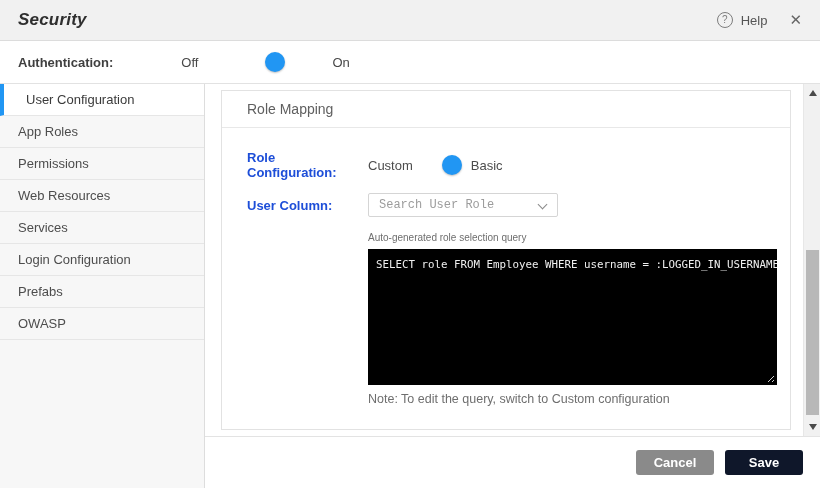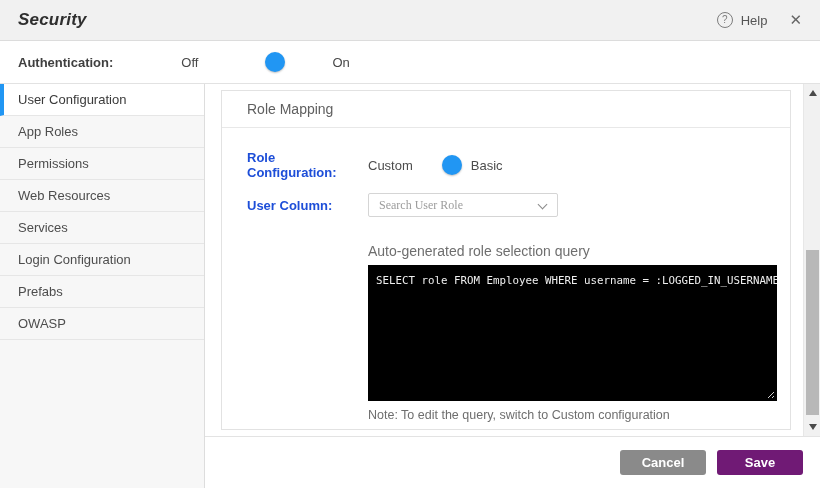--- a/index.html
+++ b/index.html
@@ -45,21 +45,21 @@
   
   .body { display: flex; height: 404px; }
 
   .sidebar { width: 205px; background: #f7f7f7; border-right: 1px solid #dddddd; flex-shrink: 0; }
   .side-item {
     height: 32px; line-height: 31px; padding-left: 18px;
     font-size: 13px; color: #4d4d4d; border-bottom: 1px solid #e6e6e6;
     background: #f7f7f7; cursor: pointer;
   }
   .side-item.selected {
-    background: #fff; color: #3a3a3a; border-left: 4px solid #2196f3; padding-left: 14px;
+    background: #fff; color: #3a3a3a; border-left: 4px solid #2196f3; padding-left: 22px;
   }
 
   .main { flex: 1; display: flex; flex-direction: column; background: #fff; }
   .content-area { height: 352px; position: relative; background: #fff; }
 
   
   .card {
     position: absolute; left: 16px; top: 6px; width: 570px; height: 340px;
     border: 1px solid #e2e2e2; background: #fff;
   }
@@ -71,32 +71,32 @@
   .form-row { display: flex; align-items: center; margin-bottom: 13px; }
   .form-label { width: 121px; flex-shrink: 0; font-size: 13px; font-weight: 700; color: #1d4ed8; }
   .mode-label { font-size: 13px; color: #4c4c4c; }
 
   .select-box {
     position: relative; width: 190px; height: 24px;
     border: 1px solid #d5d5d5; border-radius: 2px; background: #fff;
   }
   .select-input {
     width: 100%; height: 100%; border: none; outline: none; background: transparent;
-    font-family: Liberation Serif, serif; font-size: 12px; color: #555;
+    font-family: Liberation Mono, monospace; font-size: 12px; color: #555;
     padding: 0 24px 0 10px;
   }
   .select-input::placeholder { color: #9c9c9c; }
   .chevron-down {
     position: absolute; right: 11px; top: 7px; width: 7px; height: 7px;
     border-right: 1.4px solid #8a8a8a; border-bottom: 1.4px solid #8a8a8a;
     transform: rotate(45deg); pointer-events: none;
   }
 
   .indent { margin-left: 121px; }
-  .query-label { font-size: 14px; color: #6e6e6e; margin-top: 26px; margin-bottom: 6px; }
+  .query-label { font-size: 10px; color: #6e6e6e; margin-top: 15px; margin-bottom: 6px; }
   .query-wrap { position: relative; width: 409px; }
   .query-area {
     display: block; width: 409px; height: 136px; background: #000; border: none;
     color: #efefef; font-family: "DejaVu Sans Mono", monospace; font-size: 10.8px;
     padding: 9px 8px; resize: none; outline: none; white-space: pre; overflow: hidden;
   }
   .resize-handle { position: absolute; right: 2px; bottom: 2px; cursor: nwse-resize; line-height: 0; }
   .query-note { font-size: 12.5px; color: #6e6e6e; margin-top: 7px; }
 
   
@@ -119,26 +119,26 @@
   }
   .sb-thumb { position: absolute; left: 2px; width: 13px; top: 166px; height: 165px; background: #b8b8b8; }
 
   
   .footer {
     height: 52px; background: #fff; border-top: 1px solid #e3e3e3;
     display: flex; align-items: center; justify-content: flex-end;
     padding-right: 17px; gap: 11px;
   }
   .btn {
-    width: 86px; height: 25px; border: none; border-radius: 3px;
+    width: 78px; height: 25px; border: none; border-radius: 3px;
     font-family: "Liberation Sans", sans-serif; font-size: 13px; font-weight: 700;
     color: #fff; cursor: pointer; line-height: 25px; text-align: center;
   }
   .btn-cancel { background: #8a8a8a; }
-  .btn-save { background: #701a75; }
+  .btn-save { background: #0f172a; }
 </style>
 </head>
 <body>
 
 <div class="window">
 
   <div class="header">
     <div class="page-title">Security</div>
     <div class="header-right">
       <span class="help-icon">?</span>

